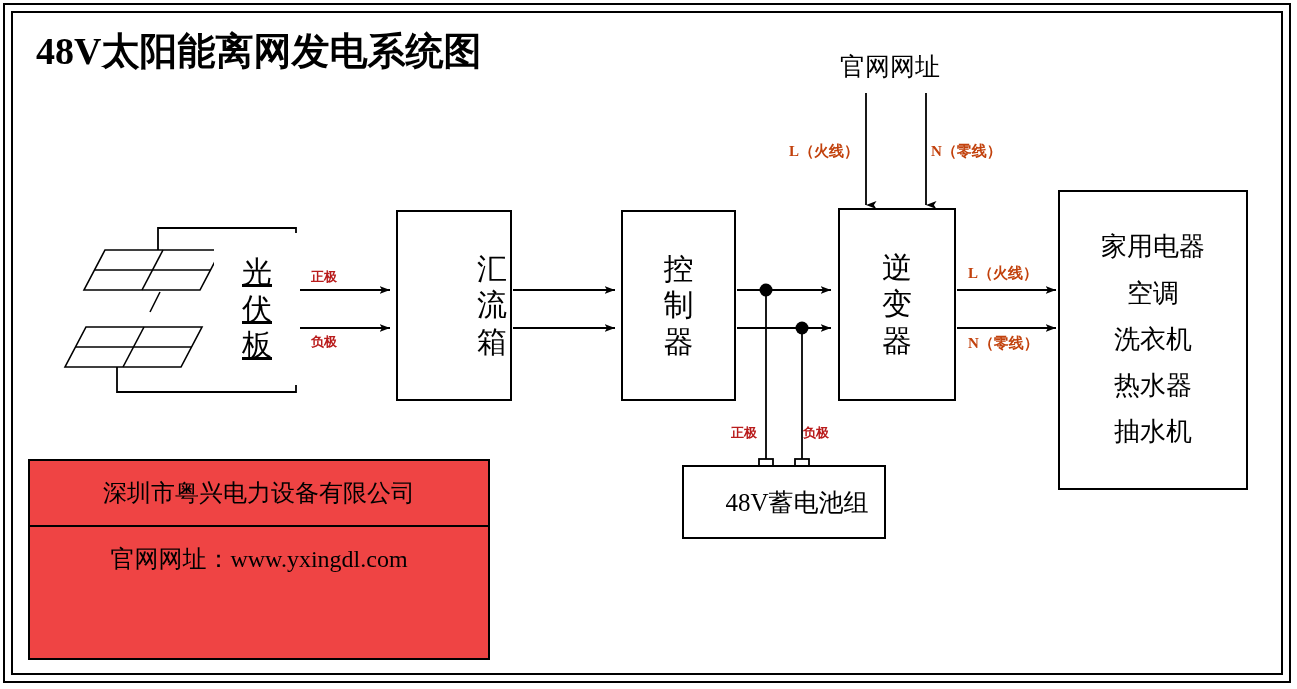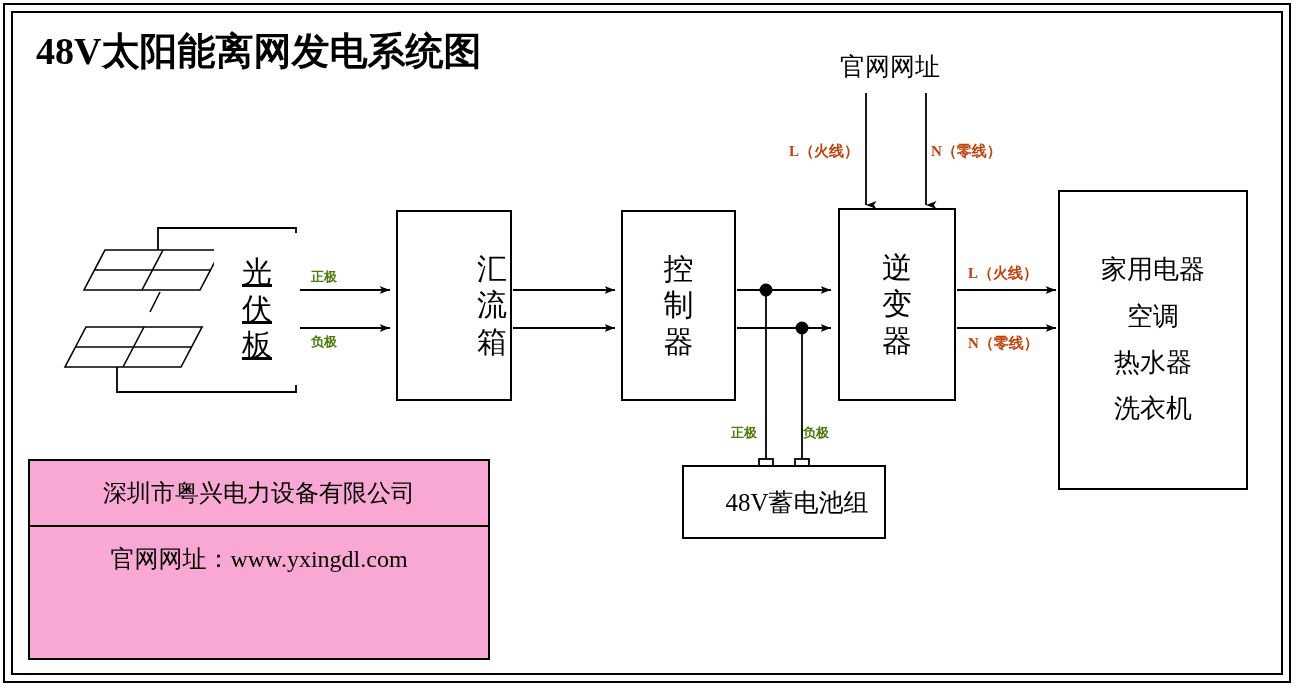--- a/index.html
+++ b/index.html
@@ -63,21 +63,21 @@
   }
   .batt-label {
     font-size: 25px;
     color: #000;
     white-space: nowrap;
   }
   .lbl {
     position: absolute;
     font-size: 13px;
     font-weight: bold;
-    color: #4d7c0f;
+    color: #b91c1c;
     white-space: nowrap;
   }
   .lbl-mid {
     position: absolute;
     font-size: 15px;
     font-weight: bold;
     color: #c2410c;
     white-space: nowrap;
   }
   .mains-title {
@@ -85,21 +85,21 @@
     font-size: 25px;
     color: #000;
     white-space: nowrap;
   }
   .info-box {
     position: absolute;
     left: 28px; top: 459px;
     width: 462px; height: 201px;
     border: 2px solid #000;
     box-sizing: border-box;
-    background: #f9a8d4;
+    background: #ef4444;
   }
   .info-row {
     height: 33.33%;
     display: flex;
     align-items: center;
     justify-content: center;
     border-bottom: 2px solid #000;
     box-sizing: border-box;
     font-size: 24px;
     color: #000;
@@ -218,22 +218,23 @@
   </div>
 
   <div class="box" style="left:682px; top:465px; width:204px; height:74px;padding-left:26px;">
     <div class="batt-label">48V蓄电池组</div>
   </div>
 
   <div class="box" style="left:1058px; top:158px; width:190px; height:300px;margin-top:32px;">
     <div class="applist">
       <div>家用电器</div>
       <div>空调</div>
+      <div>洗衣机</div>
       <div>热水器</div>
-      <div>洗衣机</div>
+      <div>抽水机</div>
     </div>
   </div>
 
   <div class="info-box">
     <div class="info-row">深圳市粤兴电力设备有限公司</div>
     <div class="info-row mono">官网网址：www.yxingdl.com</div>
   </div>
 
 </div>
 

